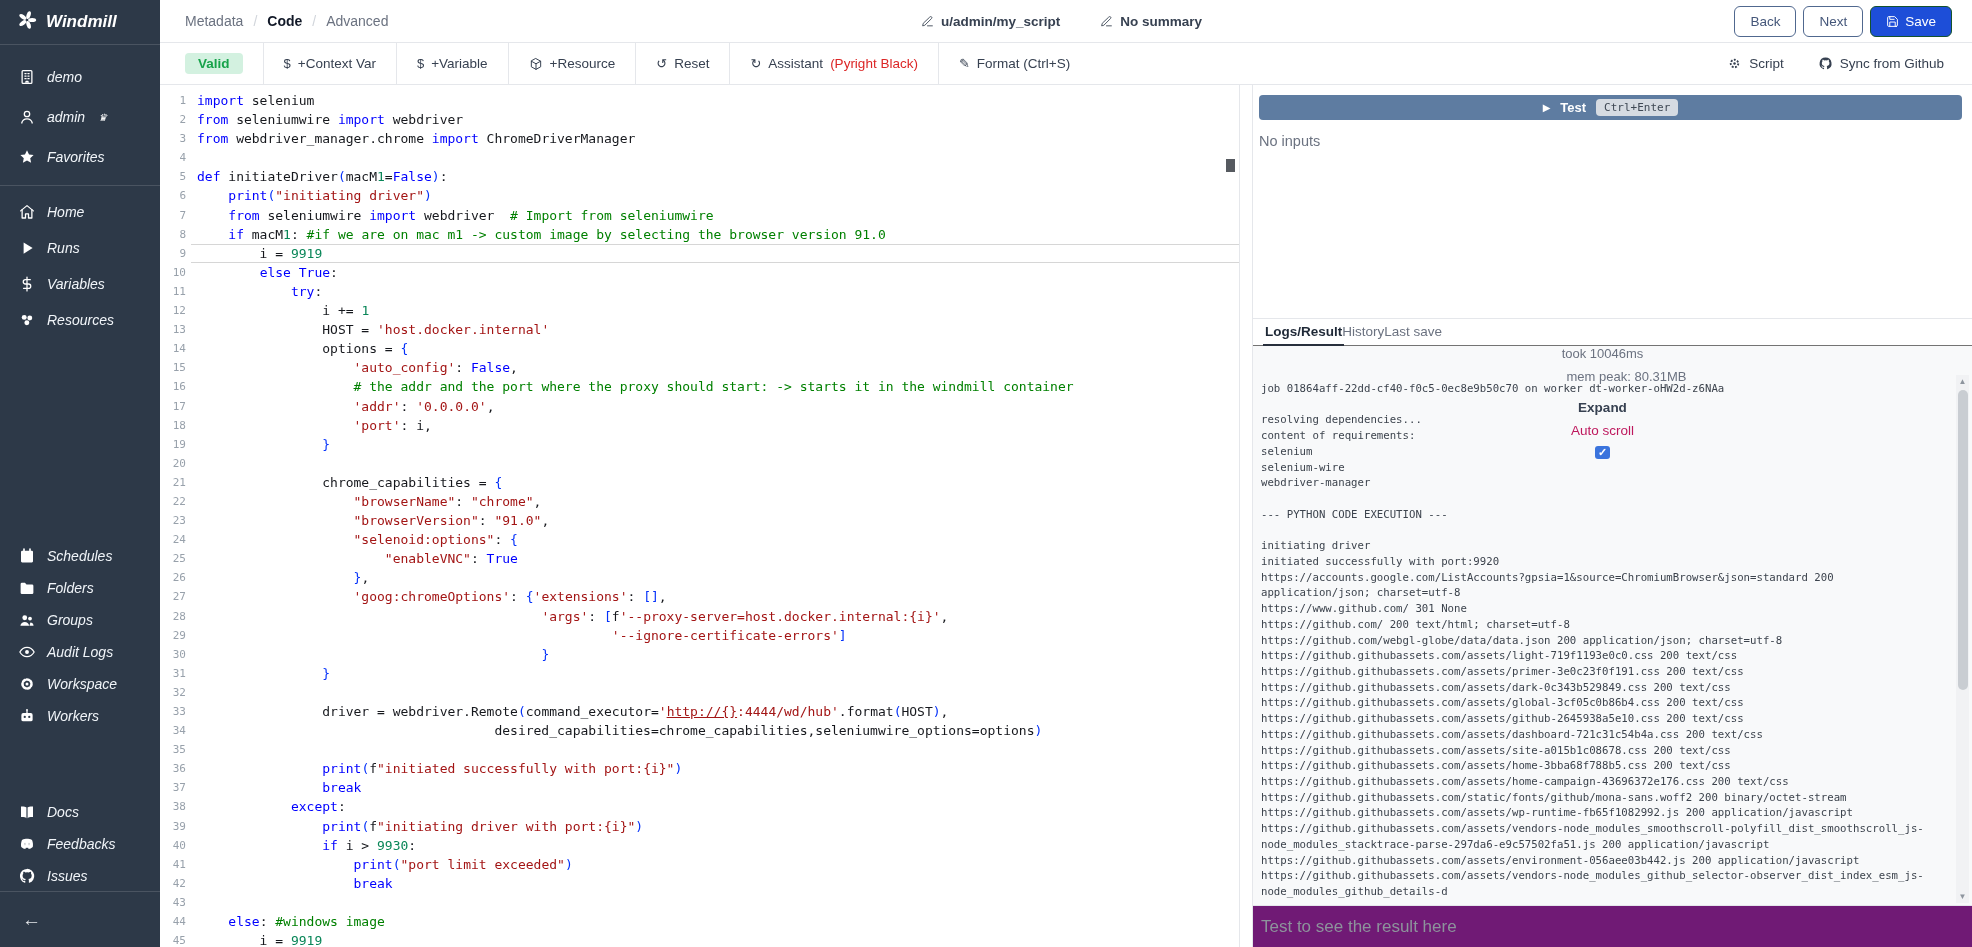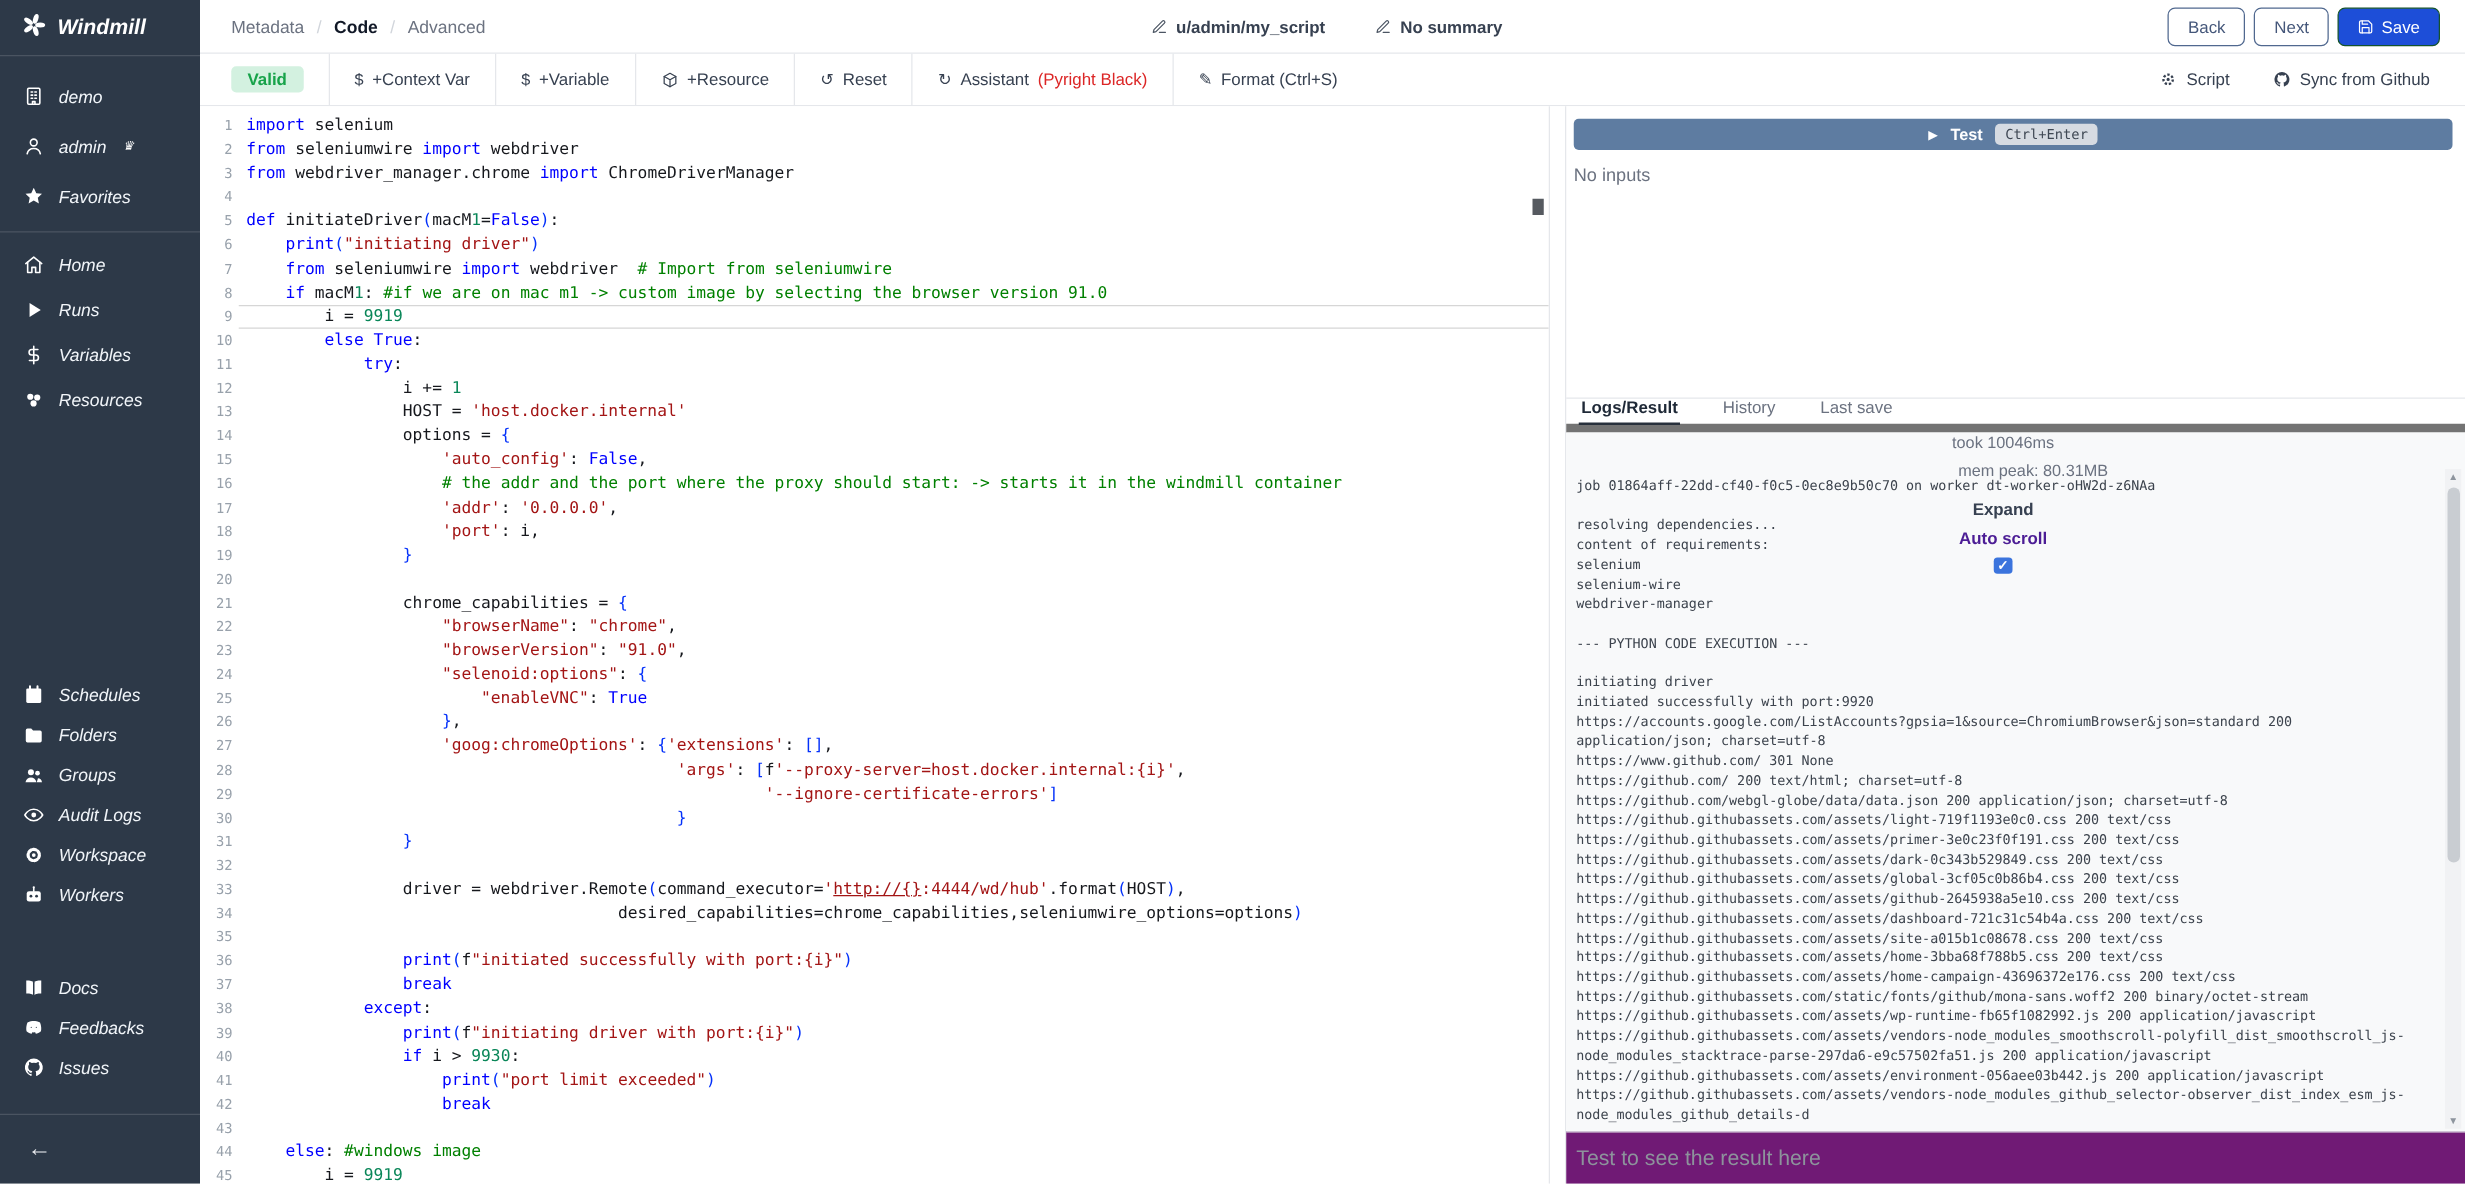--- a/index.html
+++ b/index.html
@@ -13,21 +13,21 @@
   .brand svg { width:22px; height:22px; }
   .sb-item { display:flex; align-items:center; gap:11px; padding-left:18px; color:#f1f5f9; font-size:14px; font-weight:500; cursor:pointer; }
   .sb-item .icn { width:18px; height:18px; flex:none; display:flex; align-items:center; justify-content:center; color:#fff; }
   .sb-item .icn svg { width:18px; height:18px; stroke:currentColor; stroke-width:1.7; fill:none; stroke-linecap:round; stroke-linejoin:round; }
   .sb-top .sb-item { height:40px; }
   .sb-top { padding-top:12px; }
   .sb-div { border-top:1px solid rgba(255,255,255,.14); margin:8px 0; }
   .sb-nav .sb-item { height:36px; }
   .sb-admin { margin-top:202px; }
   .sb-admin .sb-item { height:32px; }
-  .sb-foot { margin-top:42px;text-align:center; }
+  .sb-foot { margin-top:64px;text-align:center; }
   .sb-foot .sb-item { height:32px; }
   .crown { font-size:10px; margin-left:2px; color:#fff; }
   .collapse { position:absolute; left:0; right:0; bottom:0; height:56px; border-top:1px solid rgba(255,255,255,.14); display:flex; align-items:center; padding-left:22px; font-size:19px; color:#e5e7eb; cursor:pointer; }
 
   
   .main { flex:1; display:flex; flex-direction:column; min-width:0; }
   .topbar { height:43px; border-bottom:1px solid #e5e7eb; display:flex; align-items:center; padding:0 20px 0 25px; }
   .crumbs { display:flex; align-items:center; gap:10px; font-size:14px; color:#6b7280; font-weight:500; }
   .crumb.active { color:#111827; font-weight:700; }
   .crumb { cursor:pointer; }
@@ -70,31 +70,31 @@
   .gap { width:12px; flex:none; background:#fff; }
   .panel { flex:1; border-left:1px solid #e5e7eb; display:flex; flex-direction:column; min-width:0; background:#fff; }
 
   
   .testbar { margin:10px 10px 0 6px; height:25px; background:#5e7ca1; border-radius:4px; display:flex; align-items:center; justify-content:center; gap:10px; color:#fff; cursor:pointer; }
   .testbar .tri { font-size:10px; }
   .testbar .tlabel { font-size:13px; font-weight:700; }
   kbd { background:#d6dbe2; color:#3f4854; font-family:"DejaVu Sans Mono","Liberation Mono",monospace; font-size:11px; border-radius:4px; padding:2px 8px; }
   .noinputs { padding:13px 0 0 6px; color:#6b7280; font-size:14.5px; }
   .results { margin-top:auto; height:629px; border-top:1px solid #e5e7eb; display:flex; flex-direction:column; }
-  .rtabs { height:27px; display:flex; align-items:flex-end; gap:36px; padding-left:12px; border-bottom:7px solid #737373; }
+  .rtabs { height:27px; display:flex; align-items:flex-end; padding-left:12px; border-bottom:1px solid #737373; }
   .rtab { font-size:13.5px; color:#6b7280; font-weight:500; padding-bottom:6px; position:relative; cursor:pointer; }
   .rtab.active { color:#1f2937; font-weight:700; }
   .rtab.active::after { content:''; position:absolute; left:-2px; right:-2px; bottom:-1px; height:2px; background:#28303c; }
   .rbody { flex:1; background:#f8f9fa; display:flex; flex-direction:column; min-height:0; }
   .statusrow { height:29px; display:flex; align-items:center; padding:0 30px 0 10px; gap:8px;flex-direction:column; }
   .st { font-size:13px; color:#6b7280; }
   .st.mem { margin-left:48px; }
   .spacer { flex:1; }
   .expand { font-size:13.5px; font-weight:700; color:#374151; cursor:pointer; }
-  .ascroll { font-size:13.5px; color:#4c1d95;font-weight:bold; }
+  .ascroll { font-size:13.5px; color:#be185d; }
   .chk { width:15px; height:15px; background:#3b74dd; border-radius:3px; color:#fff; font-size:11px; font-weight:bold; display:flex; align-items:center; justify-content:center; cursor:pointer; }
   .logs { flex:1; position:relative; overflow:hidden; }
   .logs pre { position:absolute; top:6px; left:8px; width:676px; font-family:"DejaVu Sans Mono","Liberation Mono",monospace; font-size:10.7px; line-height:15.72px; color:#3c434d; white-space:pre-wrap; overflow-wrap:anywhere; }
   .sb-track { position:absolute; right:3px; top:0; bottom:2px; width:13px; background:#f1f2f4; display:flex; flex-direction:column; align-items:center; }
   .sb-arrow { height:13px; font-size:8px; color:#8e959e; line-height:13px; cursor:pointer; }
   .sb-thumb { position:absolute; top:15px; left:1.5px; width:10px; height:300px; background:#c9cdd2; border-radius:5px; cursor:grab; }
   .sb-arrow.down { position:absolute; bottom:0; }
   .rfooter { height:42px; background:#701a75; border-top:1px solid #e5e7eb; display:flex; align-items:center; padding-left:8px; color:#8d939c; font-size:17px; }
 </style>
 </head>

